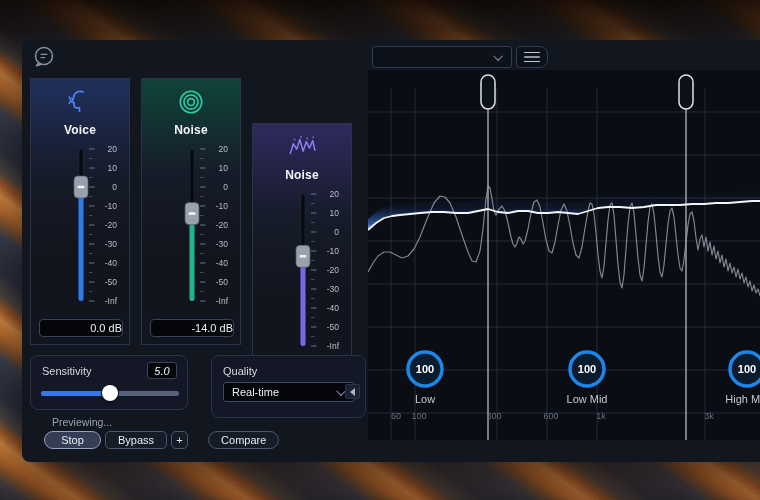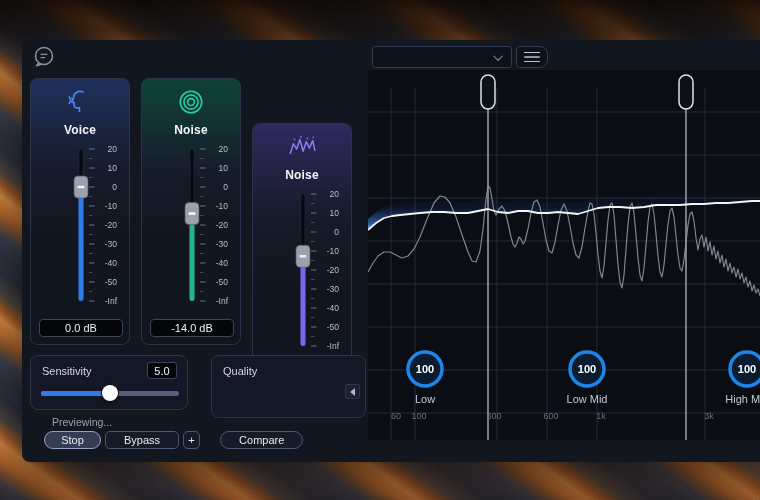--- a/index.html
+++ b/index.html
@@ -35,40 +35,40 @@
   .chev { width:7px; height:7px; border-left:1.5px solid #8a93a6; border-bottom:1.5px solid #8a93a6;
           transform:rotate(-45deg) translateY(-2px); display:inline-block; }
   .menu-btn { position:absolute; left:494px; top:6px; width:32px; height:22px;
     border:1px solid #323d55; border-radius:4px 8px 8px 4px; background:#0d1119;
     display:flex; flex-direction:column; justify-content:center; gap:3px; align-items:center; }
   .hline { width:16px; height:1.6px; background:#c2c8d2; border-radius:1px; }
   .hline:nth-child(2){ background:#8d95a3; }
 
   
   .modules { position:absolute; left:8px; top:38px; width:322px; height:267px; }
-  .module { position:absolute; top:0; width:100px; height:267px; border-radius:8px;
+  .module { position:absolute; top:0; width:100px; height:267px; border-radius:0;
             border:1px solid #2b3348; overflow:hidden; }
   .module.m0{ left:0; } .module.m1{ left:111px; } .module.m2{ left:222px; }
   .mod-icon { position:absolute; left:0; top:8px; width:100%; height:34px;
               display:flex; justify-content:center; }
   .mod-name { position:absolute; left:0; top:44px; width:100%; text-align:center;
               font-size:12px; font-weight:700; color:#f2f4f8; letter-spacing:.2px; }
   .fader-svg { position:absolute; left:0; top:62px; width:100px; height:165px; }
   .mod-value { position:absolute; left:8px; top:240px; width:84px; height:18px;
     background:#04060a; border:1px solid #3a4358; border-radius:4px;
-    color:#eef1f5; font-size:11px; text-align:center; line-height:17px; }
+    color:#eef1f5; font-size:11px; text-align:right; line-height:17px; }
 
   
   .panel { position:absolute; border:1px solid #2b3348; border-radius:8px; background:#141826; }
   .sensitivity-panel { left:8px; top:315px; width:158px; height:55px; }
   .quality-panel { left:189px; top:315px; width:155px; height:63px; }
   .panel-label { position:absolute; left:11px; top:9px; font-size:11px; color:#d5d9e0; }
   .value-chip { position:absolute; right:10px; top:6px; width:30px; height:17px;
     background:#04060a; border:1px solid #3a4358; border-radius:3px;
-    color:#eef1f5; font-size:11px; text-align:center; line-height:16px; }
+    color:#eef1f5; font-size:11px; text-align:center; line-height:16px;font-style:italic; }
   .h-slider { position:absolute; left:10px; top:28px; width:138px; height:18px; }
   .h-track { position:absolute; left:0; top:7px; width:138px; height:5px; border-radius:2.5px;
              background:#58627c; }
   .h-fill  { position:absolute; left:0; top:0; height:5px; border-radius:2.5px 0 0 2.5px;
              background:#3579e8; }
   .h-knob  { position:absolute; top:1px; width:16px; height:16px; border-radius:50%;
              background:radial-gradient(circle at 50% 42%, #ffffff 0 55%, #e2e6ec 100%);
              box-shadow:0 0 0 1px #10131b, 0 1px 3px rgba(0,0,0,.6); }
   .select { position:absolute; left:11px; top:26px; width:132px; height:20px;
     background:#04060a; border:1px solid #3d4a66; border-radius:3px;
@@ -77,21 +77,21 @@
   .collapse-btn { position:absolute; left:323px; top:344px; width:15px; height:15px;
     background:#1a2130; border:1px solid #2c3547; border-radius:2px;
     display:flex; align-items:center; justify-content:center; z-index:4; }
   .tri-left { width:0; height:0; border-top:4px solid transparent; border-bottom:4px solid transparent;
               border-right:5px solid #aeb6c4; }
 
   
   .preview-status { position:absolute; left:14px; top:376px; font-size:10.5px; color:#99a1b0;margin-left:16px; }
   .transport { position:absolute; left:22px; top:391px; display:flex; align-items:flex-start; gap:4px; }
   .btn { height:18px; font-family:"Liberation Sans",sans-serif; font-size:11px; color:#e8ebf0;
-         background:#161b28; border:1px solid #4b5872; padding:0 18px; cursor:pointer; }
+         background:#161b28; border:1px solid #4b5872; padding:0 12px; cursor:pointer; }
   .btn.stop { background:#333e55; border-color:#93a2c0; border-radius:9px; width:57px; padding:0; }
   .btn.bypass { border-radius:5px; }
   .btn.plus { width:17px; padding:0; border-radius:5px; }
   .btn.compare { border-radius:9px; margin-left:16px; }
 
   
   #spectrum { position:absolute; left:346px; top:30px; width:392px; height:370px;
               background:#0a0d14; }
   svg text { font-family:"Liberation Sans", sans-serif; }
 </style>
@@ -271,20 +271,24 @@
     <div class="h-slider">
       <div class="h-track">
         <div class="h-fill" id="sens-fill" style="width: 69px;"></div>
       </div>
       <div class="h-knob" id="sens-knob" style="left: 61px;"></div>
     </div>
   </div>
 
   <div class="panel quality-panel">
     <div class="panel-label">Quality</div>
+    <div class="select">
+      <span>Real-time</span>
+      <span class="chev"></span>
+    </div>
   </div>
   <div class="collapse-btn">
     <span class="tri-left"></span>
   </div>
 
   <div class="preview-status">Previewing...</div>
   <div class="transport">
     <button class="btn stop">Stop</button>
     <button class="btn bypass">Bypass</button>
     <button class="btn plus">+</button>

